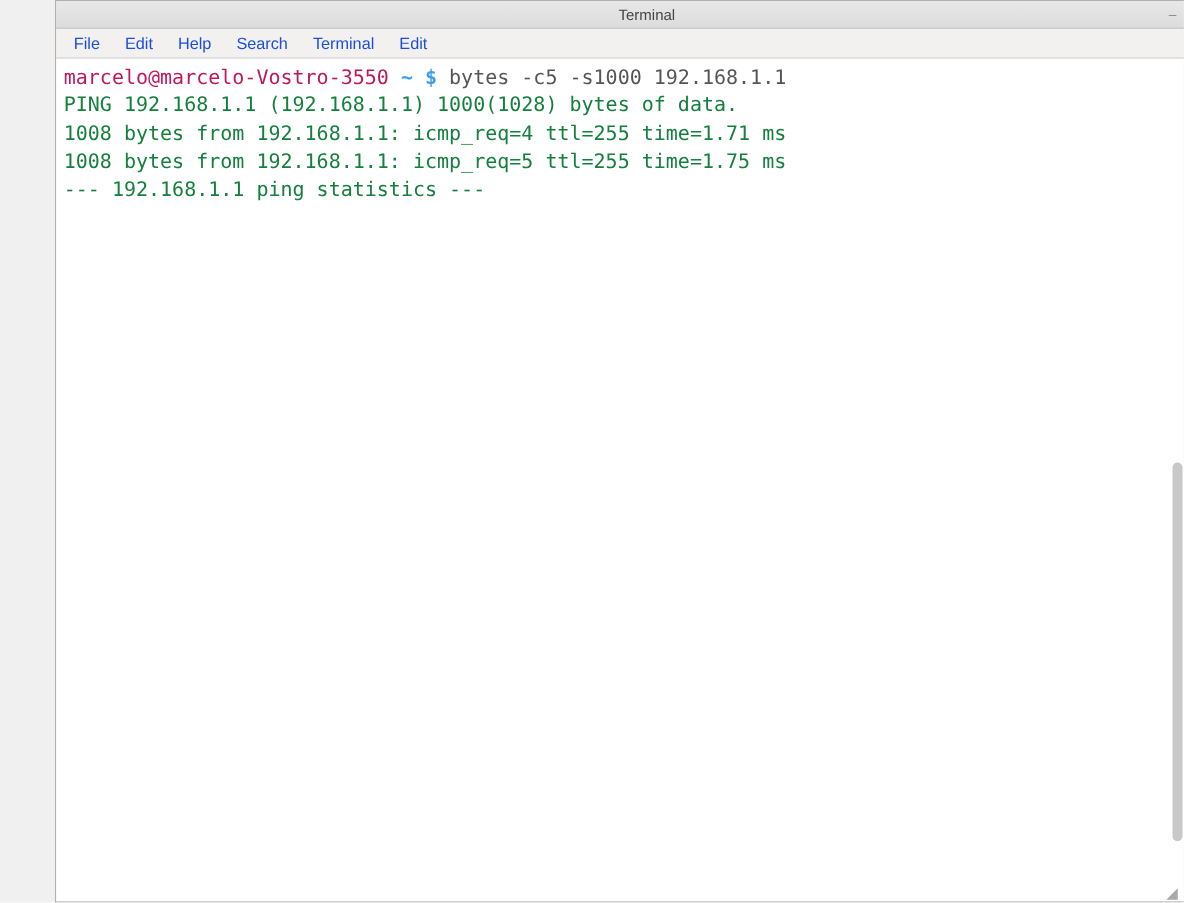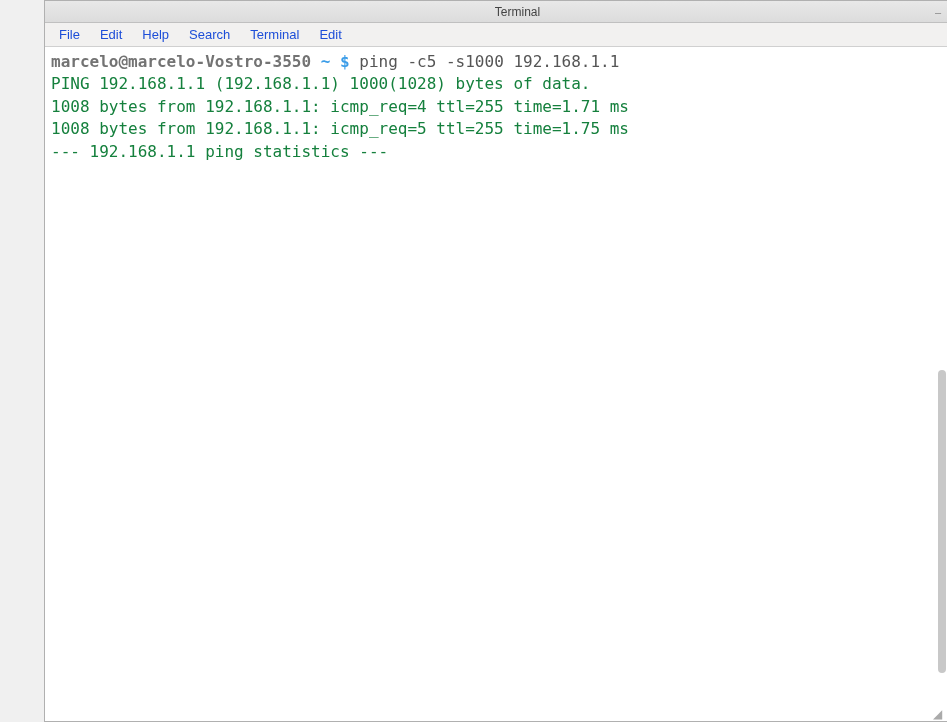--- a/index.html
+++ b/index.html
@@ -70,22 +70,22 @@
       background: #ffffff;
       padding: 4px 6px;
       font-family: "DejaVu Sans Mono", "Liberation Mono", monospace;
       font-size: 16px;
       line-height: 1.4;
       color: #555;
       overflow-y: auto;
       position: relative;
     }
     .prompt-user {
-      color: #737373;
-      font-weight: bold;
+      color: #be185d;
+      font-weight: normal;
     }
     .prompt-symbol {
       color: #3c9de8;
       font-weight: bold;
     }
     .output-line {
       white-space: pre;
       color: #15803d;
     }
     .command-line {
@@ -143,21 +143,21 @@
   <div class="menubar">
     <span class="menu-item">File</span>
     <span class="menu-item">Edit</span>
     <span class="menu-item">Help</span>
     <span class="menu-item">Search</span>
     <span class="menu-item">Terminal</span>
     <span class="menu-item">Edit</span>
   </div>
 
   <div class="terminal-body">
-    <div class="command-line"><span class="prompt-user">marcelo@marcelo-Vostro-3550</span><span class="prompt-symbol"> ~ $ </span><span>ping -c5 -s1000 192.168.1.1</span></div>
+    <div class="command-line"><span class="prompt-user">marcelo@marcelo-Vostro-3550</span><span class="prompt-symbol"> ~ $ </span><span>bytes -c5 -s1000 192.168.1.1</span></div>
     <div class="output-line">PING 192.168.1.1 (192.168.1.1) 1000(1028) bytes of data.</div>
     <div class="output-line">1008 bytes from 192.168.1.1: icmp_req=4 ttl=255 time=1.71 ms</div>
     <div class="output-line">1008 bytes from 192.168.1.1: icmp_req=5 ttl=255 time=1.75 ms</div>
     <div class="output-line"></div>
     <div class="output-line">--- 192.168.1.1 ping statistics ---</div>
   </div>
 
   <div class="scrollbar-track">
     <div class="scrollbar-thumb"></div>
   </div>

